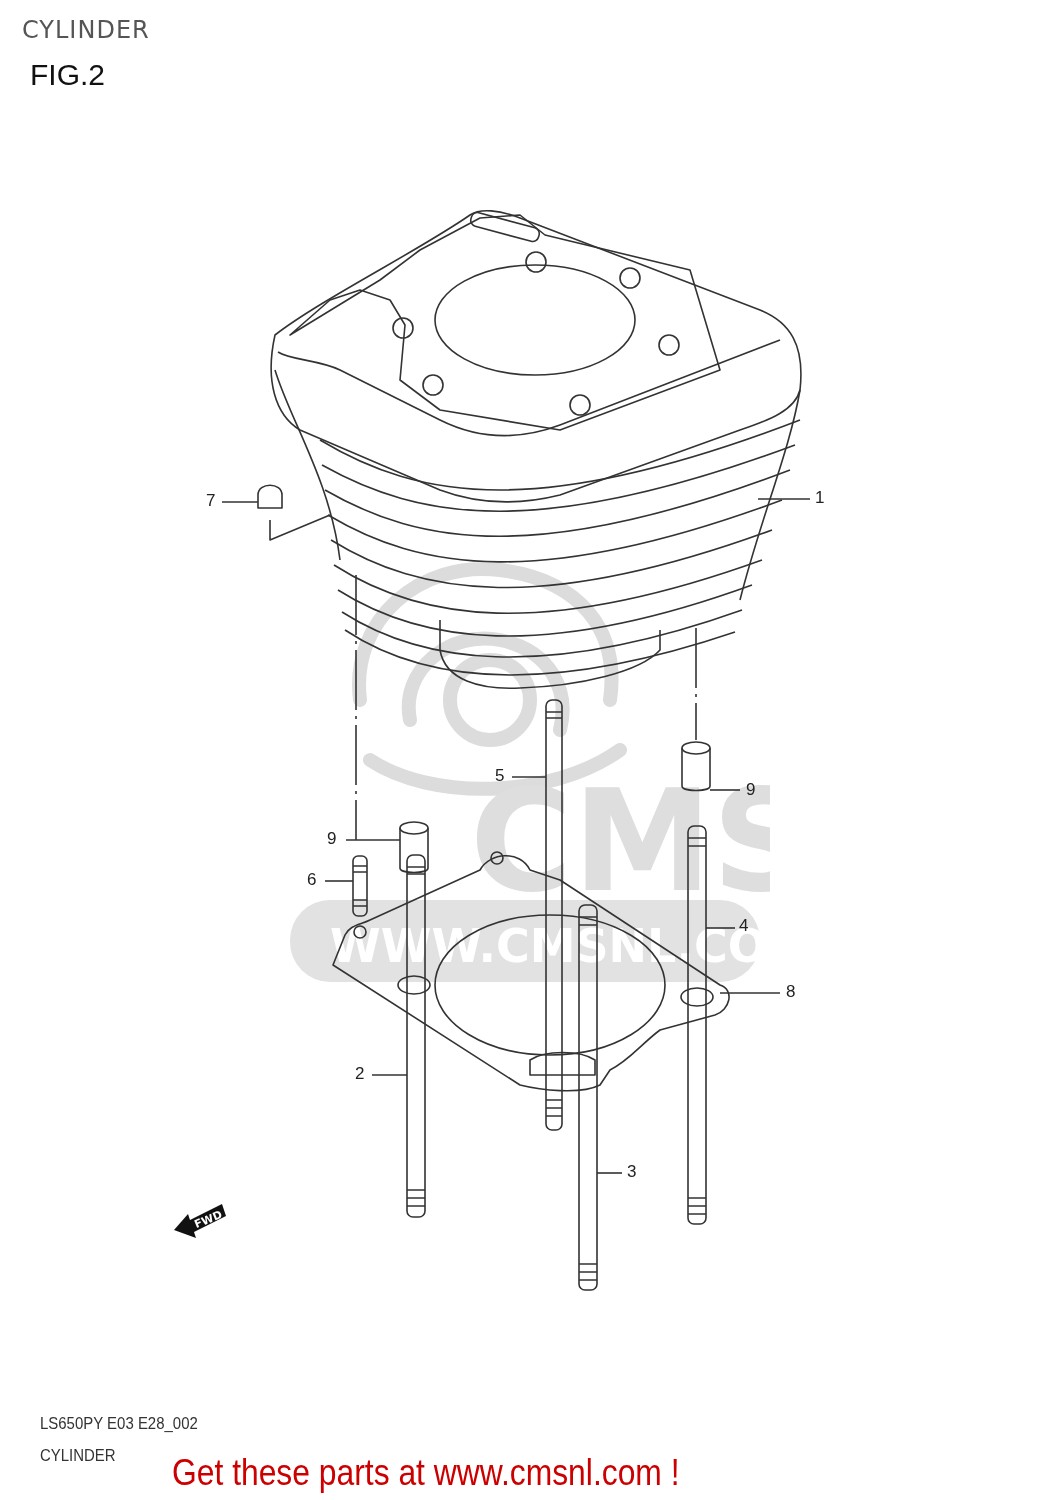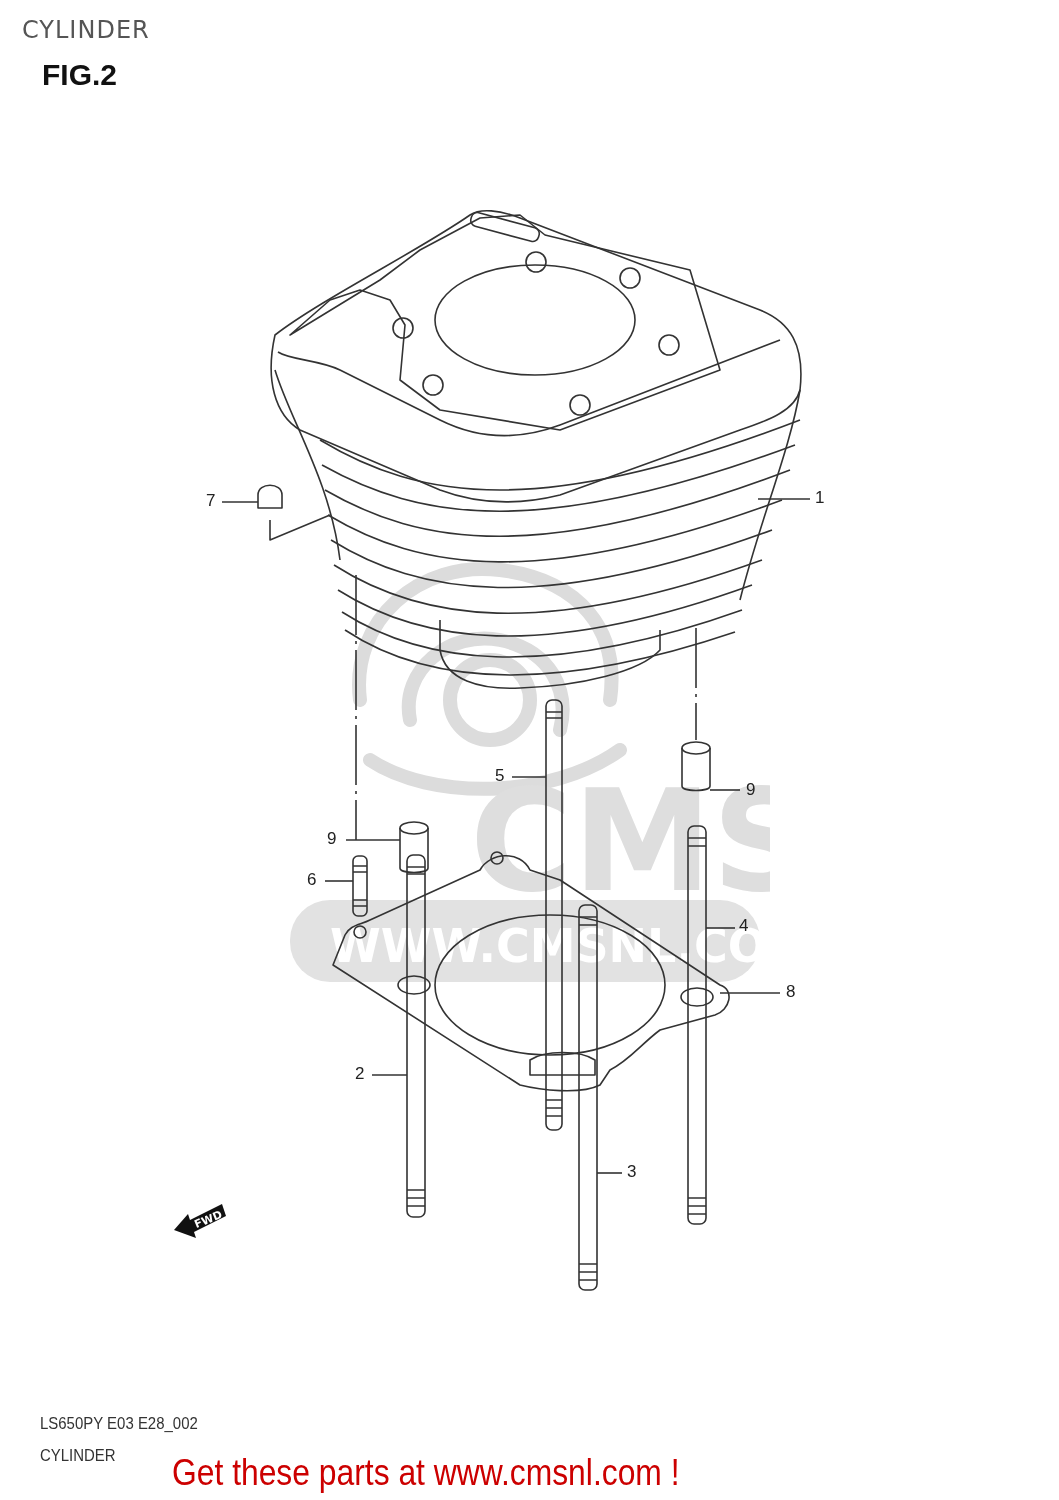--- a/index.html
+++ b/index.html
@@ -1,18 +1,18 @@
 <!DOCTYPE html>
 <html><head>
 <meta charset="utf-8">
 <style>
   html, body { margin: 0; padding: 0; background: #ffffff; }
   body { width: 1059px; height: 1500px; position: relative; overflow: hidden; font-family: "DejaVu Sans", sans-serif; }
   .page-title { position: absolute; left: 22px; top: 16px; font-size: 24px; color: #555555; letter-spacing: 1px; font-family: "DejaVu Sans", sans-serif; }
-  .fig-label { position: absolute; left: 42px; top: 58px; font-size: 30px; font-weight: bold; color: #111111; font-family: "Liberation Sans", sans-serif; }
+  .fig-label { position: absolute; left: 30px; top: 58px; font-size: 30px; font-weight: normal; color: #111111; font-family: "Liberation Sans", sans-serif; }
   .diagram { position: absolute; left: 0; top: 0; width: 1059px; height: 1500px; }
   .callout { position: absolute; font-family: "Liberation Sans", sans-serif; font-size: 17px; color: #222222; }
   .footer-code { position: absolute; left: 40px; top: 1414px; font-size: 17px; color: #333333; font-family: "Liberation Sans", sans-serif; transform: scaleX(0.88); transform-origin: left; }
   .footer-name { position: absolute; left: 40px; top: 1446px; font-size: 17px; color: #333333; font-family: "Liberation Sans", sans-serif; transform: scaleX(0.88); transform-origin: left; }
   .promo { position: absolute; left: 172px; top: 1452px; font-size: 37px; color: #cc0000; font-family: "Liberation Sans", sans-serif; transform: scaleX(0.86); transform-origin: left; white-space: nowrap; }
   .watermark { position: absolute; left: 290px; top: 500px; width: 480px; height: 500px; pointer-events: none; }
   .fwd { position: absolute; left: 170px; top: 1192px; width: 60px; height: 48px; }
 </style>
 </head>
 <body>

